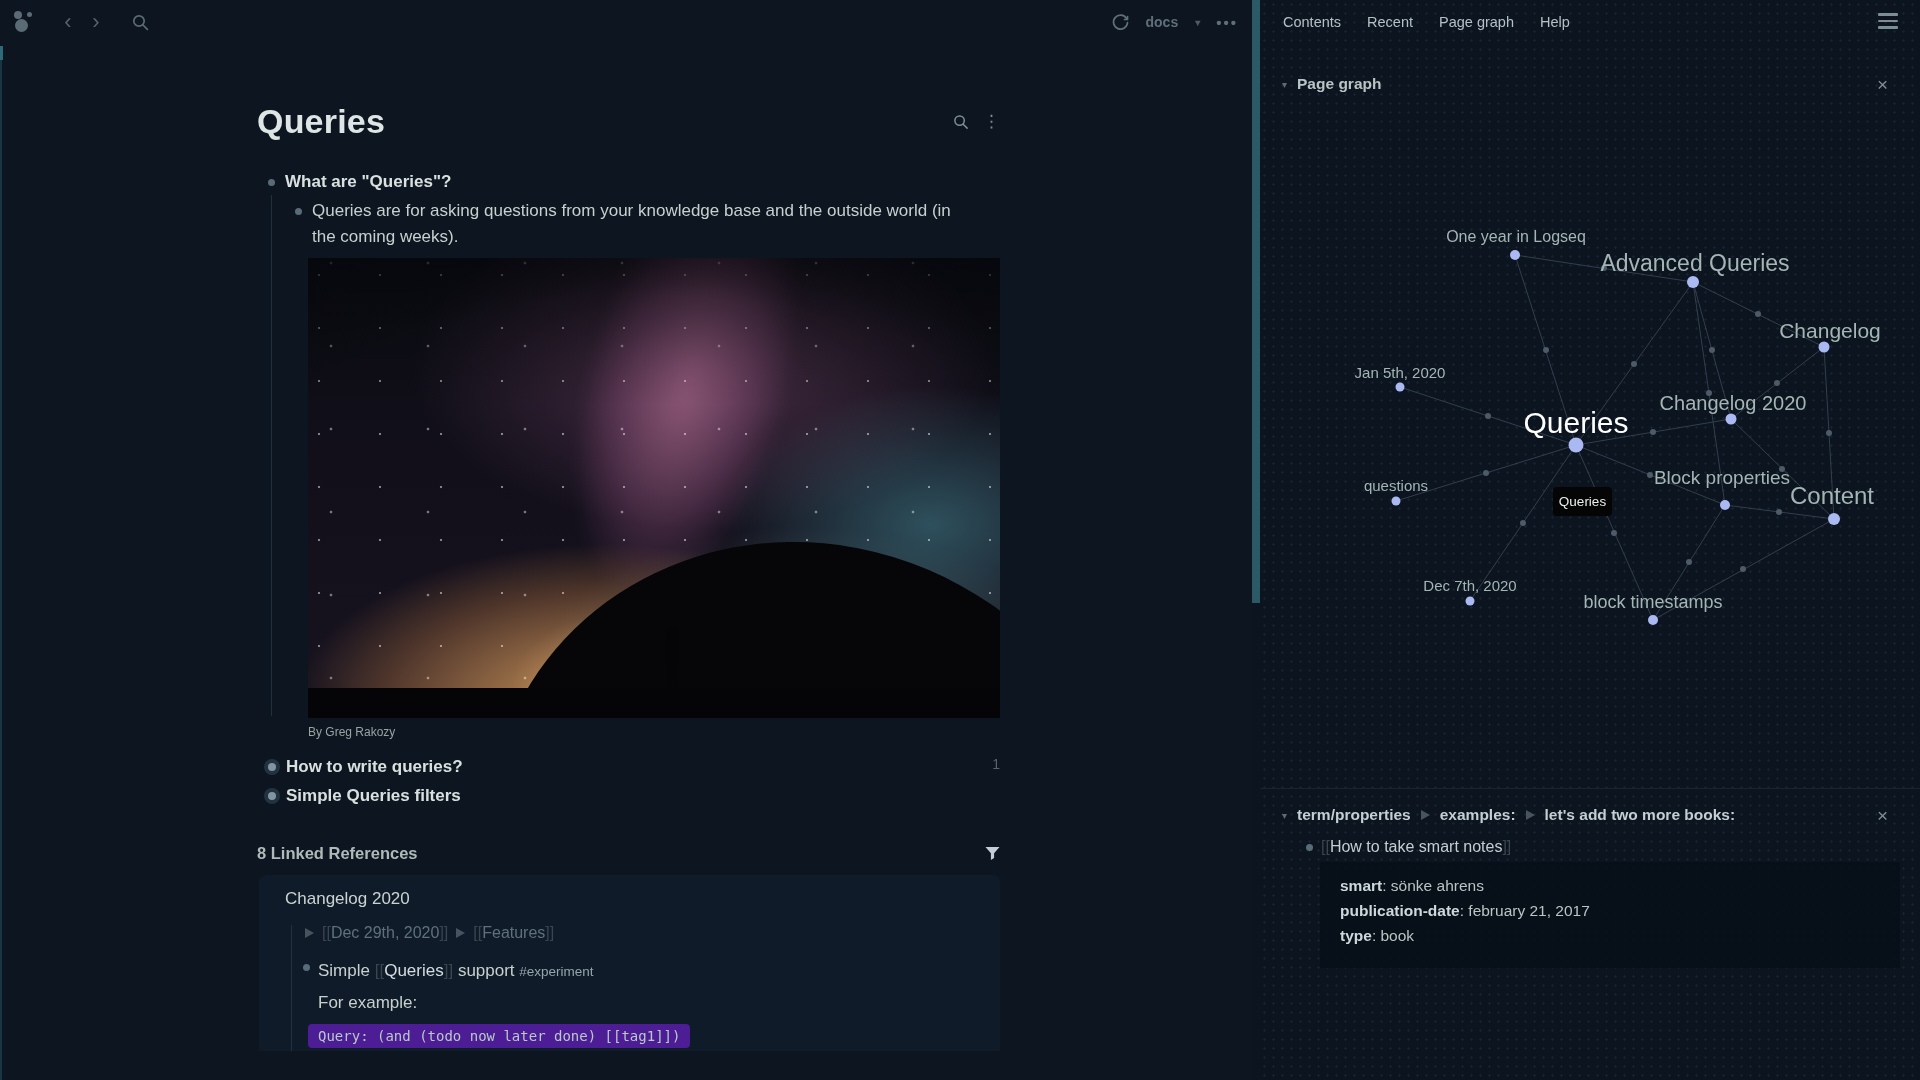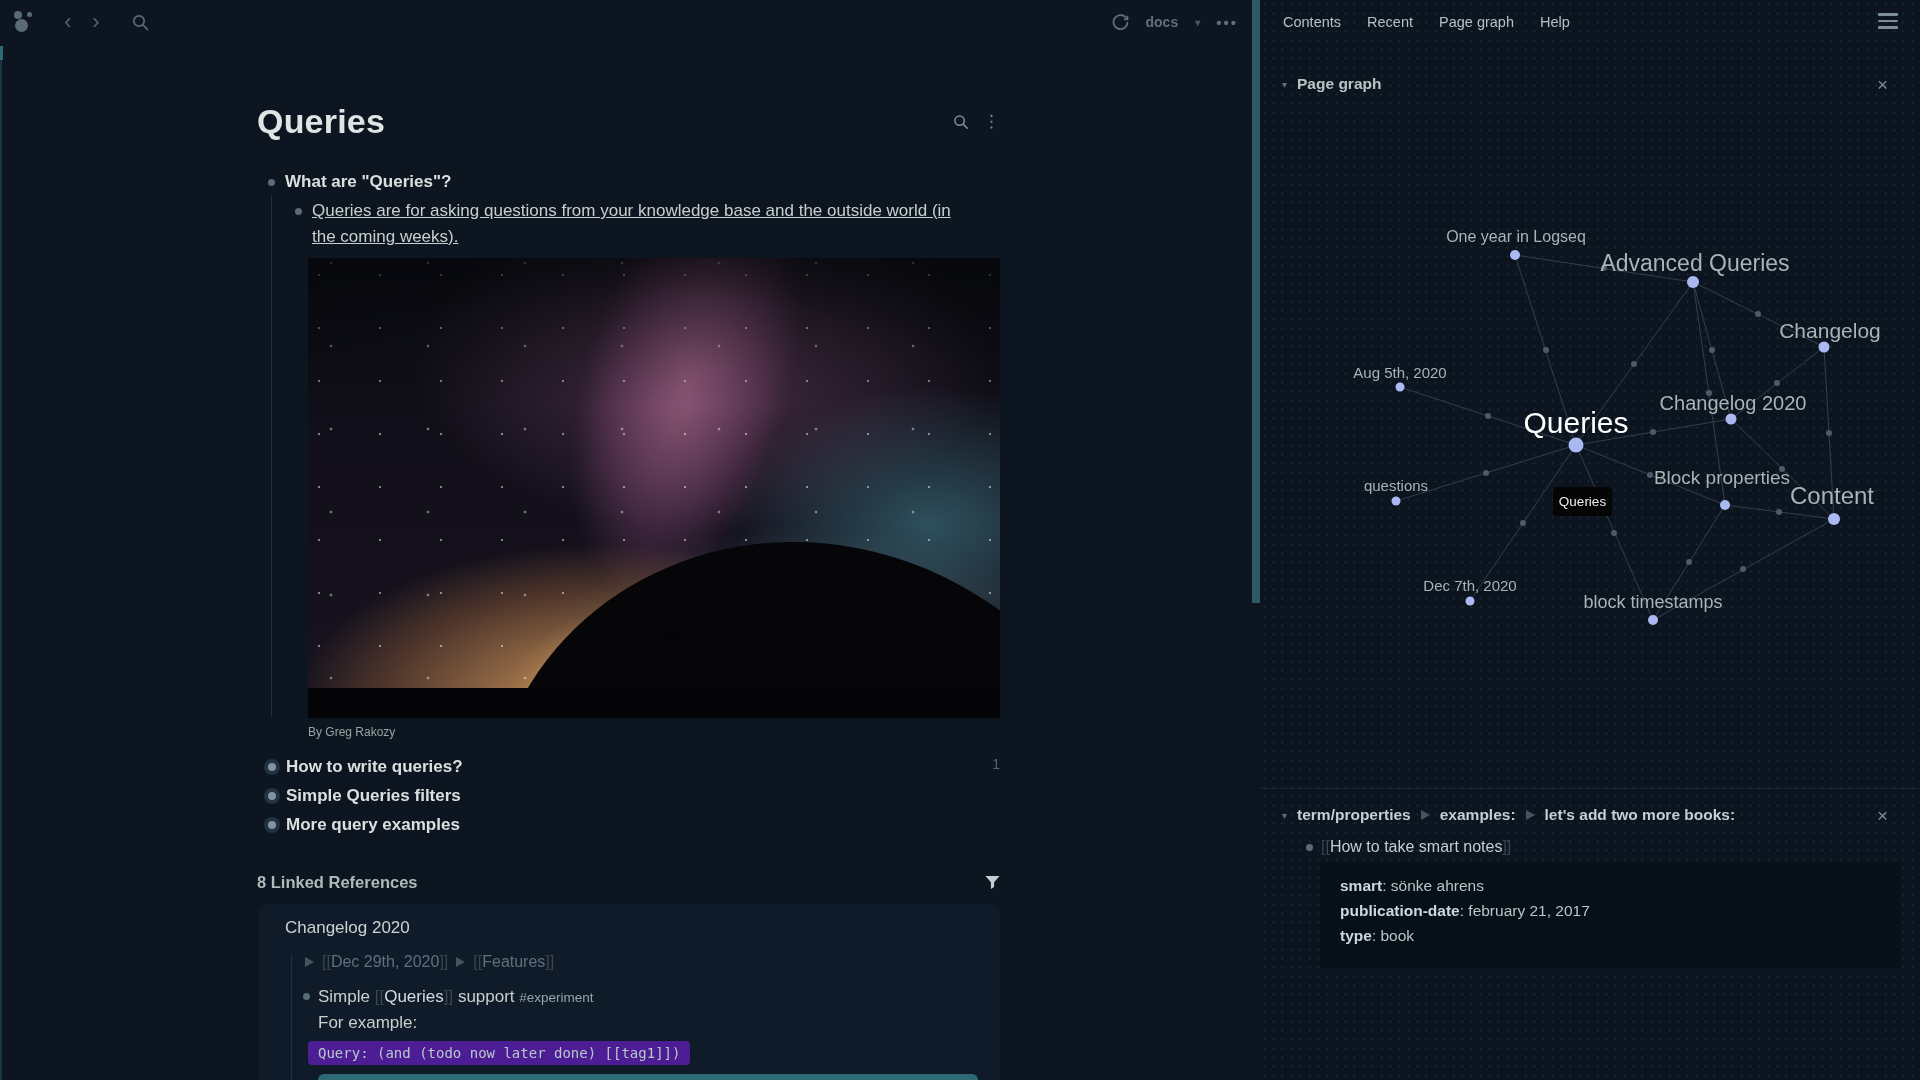--- a/index.html
+++ b/index.html
@@ -37,21 +37,21 @@
   .blk { position:relative; }
   .bullet-row { display:flex; align-items:flex-start; }
   .bdot { width:7px; height:7px; border-radius:50%; background:#596b77; margin:10px 10px 0 11px; flex:none; cursor:pointer; }
   .bdot.ring { width:8px; height:8px; background:#8195a1; box-shadow:0 0 0 4px #223240; margin:9px 10px 0 11px; }
   .btext { font-size:17px; line-height:26px; color:#c6d0cd; }
   .btext.bold { font-weight:700; color:#d9e1df; }
   .q1 { margin-top:28px; }
   .q1-guide { position:absolute; left:14px; top:26px; bottom:26px; width:1px; background:#20303d; }
   .sub { margin-left:38px; margin-top:3px; }
   .sub .bdot { margin-left:0; }
-  .sub .btext { width:660px;text-decoration:underline; }
+  .sub .btext { width:660px; }
   .count-badge { position:absolute; right:0; top:4px; color:#55646f; font-size:14px; }
   .collapsed-list { margin-top:10px; }
   .collapsed-list .bullet-row { position:relative; height:29px; align-items:center; }
   .collapsed-list .bdot.ring { margin-top:0; }
   .collapsed-list .btext { line-height:29px; }
   
   .photo { position:relative; margin:8px 0 0 51px; width:692px; height:460px; overflow:hidden; background:linear-gradient(180deg,#0b0d14 0%,#120f1a 45%,#171320 100%); cursor:pointer; }
   .ph-band { position:absolute; left:30%; top:-28%; width:42%; height:155%; transform:rotate(14deg);
     background:radial-gradient(ellipse 50% 44% at 50% 36%, rgba(226,140,180,.50), rgba(175,95,150,.26) 46%, transparent 70%); filter:blur(5px); }
   .ph-glows { position:absolute; inset:0; background:
@@ -82,21 +82,21 @@
   .lr-title { font-size:16.5px; font-weight:700; color:#aebab8; }
   .filter-icon { cursor:pointer; }
   .lr-card { position:relative; margin-top:12px; margin-left:2px; width:741px; background:#101b29; border-radius:8px 8px 0 0; padding:14px 0 0 0; height:176px; overflow:hidden; }
   .lr-guide { position:absolute; left:32px; top:50px; bottom:0; width:1px; background:#22313f; }
   .lr-page { margin-left:26px; font-size:17px; color:#c9d4d2; cursor:pointer; }
   .lr-breadcrumb { margin:15px 0 0 46px; display:flex; align-items:center; gap:8px; font-size:16px; color:#5f707c; }
   .brk { color:#39454f; }
   .bc-ref { color:#5f707c; cursor:pointer; }
   .lr-block { margin:13px 0 0 44px; display:flex; }
   .lr-block .bdot { margin:9px 8px 0 0; }
-  .lr-line1 { font-size:17px; line-height:25px; color:#c6d0cd; }
+  .lr-line1 { font-size:17px; line-height:31px; color:#c6d0cd; }
   .pref { color:#d3dce2; cursor:pointer; }
   .tag { font-size:13.5px; color:#93a5ad; cursor:pointer; }
   .code-chip { display:inline-block; margin:6px 0 0 49px; background:#4c1d95; border-radius:4px; padding:4px 10px; font-family:"DejaVu Sans Mono", monospace; font-size:14px; color:#b9c9c7; }
   .table-bar { margin:9px 0 0 59px; width:660px; height:12px; border-radius:6px 6px 0 0; background:#2e6a76; }
   
   .v-divider { position:absolute; left:1252px; top:0; width:8px; height:1080px; background:#0c1420; cursor:col-resize; }
   .v-divider .teal { position:absolute; left:0; top:0; width:8px; height:603px; background:#2b5966; }
   
   .sidebar { position:absolute; left:1260px; top:0; width:660px; height:1080px; background:#0c1420;
     background-image:radial-gradient(circle, #16222e 1px, transparent 1.4px); background-size:9px 9px; }
@@ -209,24 +209,20 @@
 
   <div class="collapsed-list">
     <div class="bullet-row">
       <div class="bdot ring"></div>
       <div class="btext bold">How to write queries?</div>
       <div class="count-badge">1</div>
     </div>
     <div class="bullet-row">
       <div class="bdot ring"></div>
       <div class="btext bold">Simple Queries filters</div>
-    </div>
-    <div class="bullet-row">
-      <div class="bdot ring"></div>
-      <div class="btext bold">More query examples</div>
     </div>
   </div>
 
   <div class="lr-header">
     <div class="lr-title">8 Linked References</div>
     <div class="filter-icon">
       <svg width="15" height="15" viewBox="0 0 16 15">
           <path d="M0.5 0.5 h15 l-5.8 6.8 v5 l-3.4 2.2 v-7.2 z" fill="#c4ced6"></path>
         </svg>
     </div>
@@ -337,21 +333,21 @@
         <circle cx="136" cy="501" r="4.5"></circle>
           <circle cx="465" cy="505" r="5"></circle>
           <circle cx="574" cy="519" r="6"></circle>
         <circle cx="210" cy="601" r="4.5"></circle>
           <circle cx="393" cy="620" r="5"></circle>
       </g>
     </svg>
     <span class="gnode-label" style="left:256px;top:237px;font-size:16px;">One year in Logseq</span>
     <span class="gnode-label" style="left:435px;top:263px;font-size:23px;">Advanced Queries</span>
     <span class="gnode-label" style="left:570px;top:331px;font-size:21px;">Changelog</span>
-    <span class="gnode-label" style="left:140px;top:372px;font-size:15px;">Aug 5th, 2020</span>
+    <span class="gnode-label" style="left:140px;top:372px;font-size:15px;">Jan 5th, 2020</span>
     <span class="gnode-label" style="left:473px;top:403px;font-size:20px;">Changelog 2020</span>
     <span class="gnode-label hl" style="left:316px;top:423px;font-size:30px;">Queries</span>
     <span class="gnode-label" style="left:136px;top:485px;font-size:15px;">questions</span>
     <span class="gnode-label" style="left:462px;top:478px;font-size:19px;">Block properties</span>
     <span class="gnode-label" style="left:572px;top:496px;font-size:24px;">Content</span>
     <span class="gnode-label" style="left:210px;top:585px;font-size:15px;">Dec 7th, 2020</span>
     <span class="gnode-label" style="left:393px;top:602px;font-size:18px;">block timestamps</span>
     <div class="gtooltip">Queries</div>
   </div>
 

